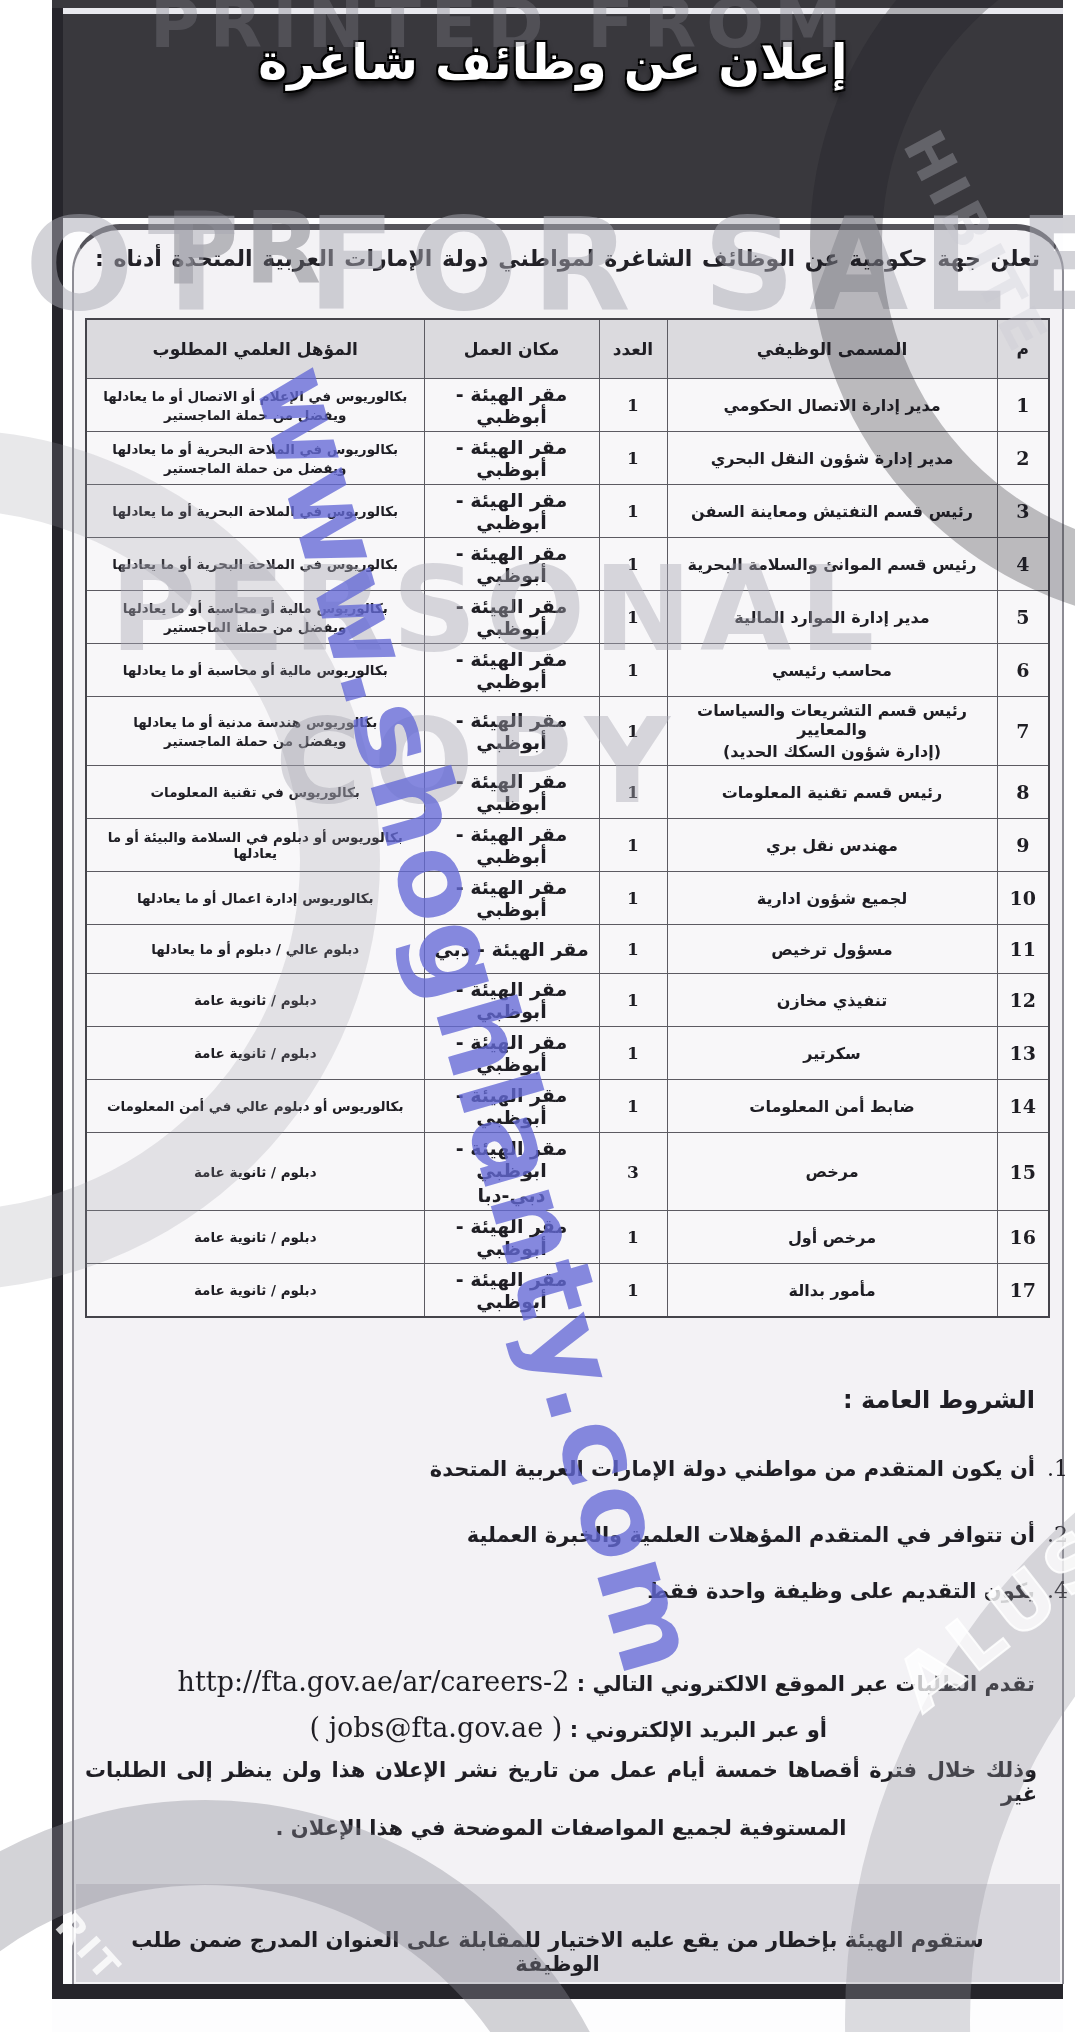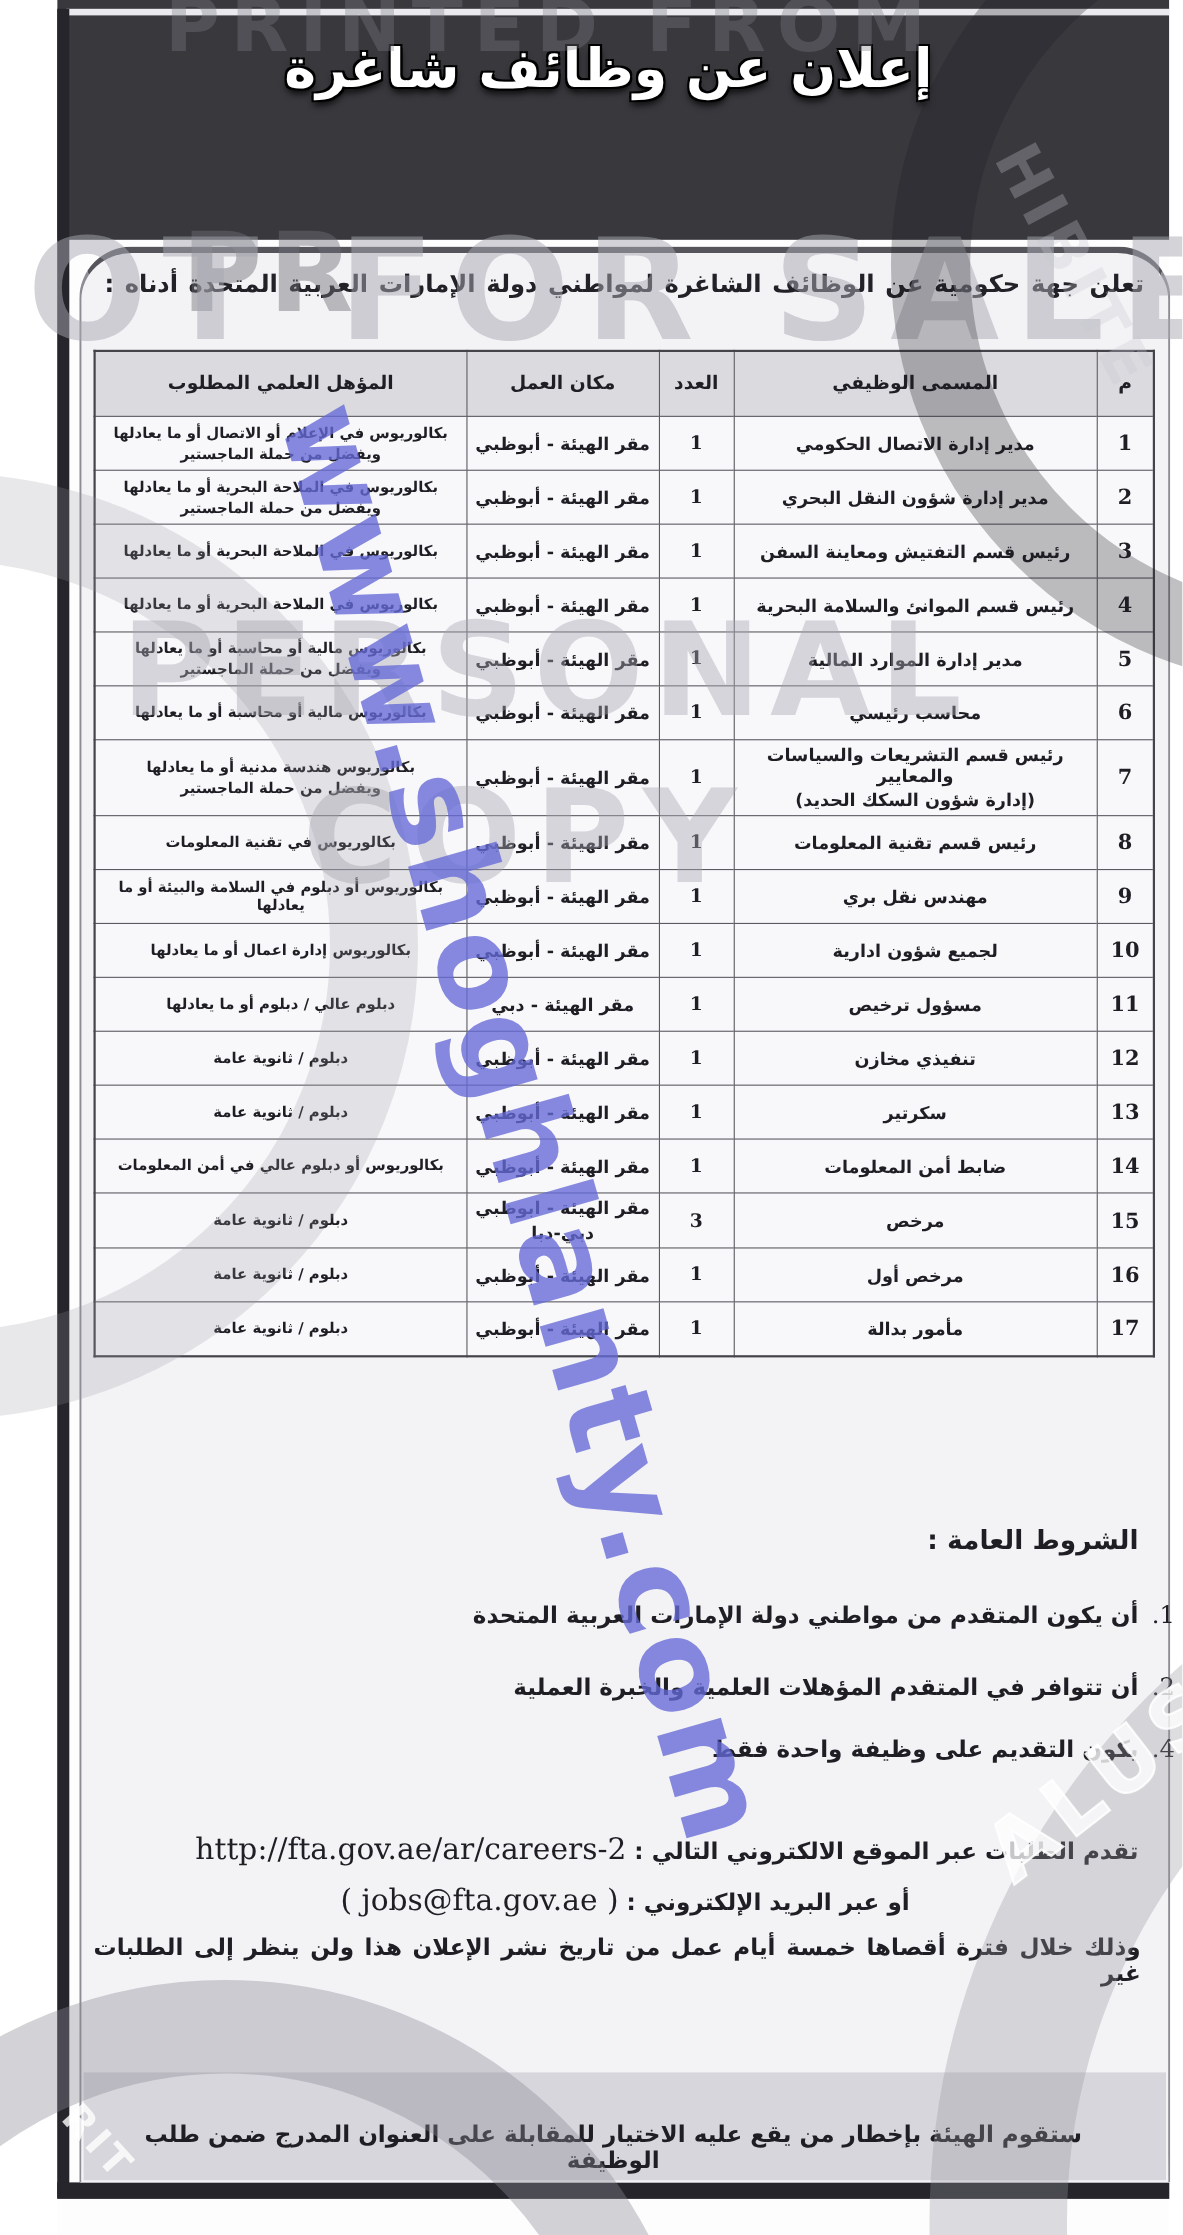--- a/index.html
+++ b/index.html
@@ -35,21 +35,21 @@
   table.jobs col.c-loc{width:175px;}
   table.jobs col.c-qual{width:338px;}
   table.jobs th,table.jobs td{border:1px solid #5c5b62;text-align:center;vertical-align:middle;
     color:#1f1e24;padding:4px 6px;}
   table.jobs{border:2px solid #45444b;}
   table.jobs th{height:50px;background:#dbdade;font-size:17px;font-weight:bold;}
   table.jobs td{font-weight:bold;}
   td.no-cell{font-family:"DejaVu Serif",serif;font-size:19px;font-weight:normal;}
   td.title-cell{font-size:16px;height:40px;}
   td.count-cell{font-family:"DejaVu Serif",serif;font-size:17px;font-weight:normal;}
-  td.loc-cell{font-size:16px;margin-top:43px;}
+  td.loc-cell{font-size:19px;margin-top:43px;}
   td.qual-cell{font-size:13.5px;}
   .line2{margin-top:3px;}
 
   
   .cond-title{position:absolute;right:40px;top:1386px;direction:rtl;font-size:24px;font-weight:bold;color:#1f1e24;}
   .cond-items{position:absolute;left:0;top:0;width:1075px;height:2032px;pointer-events:none;padding-left:33px;}
   .cond-item{position:absolute;right:40px;direction:rtl;font-size:21px;font-weight:bold;color:#1f1e24;white-space:nowrap;}
   .cond-item .cnum{font-family:"DejaVu Serif",serif;font-weight:normal;font-size:22px;margin-left:12px;}
   .cond-item:nth-child(1){top:1456px;}
   .cond-item:nth-child(2){top:1522px;}
@@ -277,20 +277,21 @@
   <div class="apply-web">
     <span>تقدم الطلبات عبر الموقع الالكتروني التالي :</span>
     <span class="url">http://fta.gov.ae/ar/careers-2</span>
   </div>
   <div class="apply-email">
     <span>أو عبر البريد الإلكتروني :</span>
     <span class="email">( jobs@fta.gov.ae )</span>
   </div>
 
   <div class="closing1">وذلك خلال فترة أقصاها خمسة أيام عمل من تاريخ نشر الإعلان هذا ولن ينظر إلى الطلبات غير</div>
+  <div class="closing2">المستوفية لجميع المواصفات الموضحة في هذا الإعلان .</div>
 
   <div class="footer-band"></div>
   <div class="footer-text">ستقوم الهيئة بإخطار من يقع عليه الاختيار للمقابلة على العنوان المدرج ضمن طلب الوظيفة</div>
 
   <div class="wm wm-printed">PRINTED FROM</div>
   <div class="wm wm-pr">PR</div>
   <div class="wm wm-sale">OT FOR SALE •</div>
   <div class="wm wm-personal">PERSONAL</div>
   <div class="wm wm-copy">COPY</div>
   <div class="ring ring-tr"></div>

